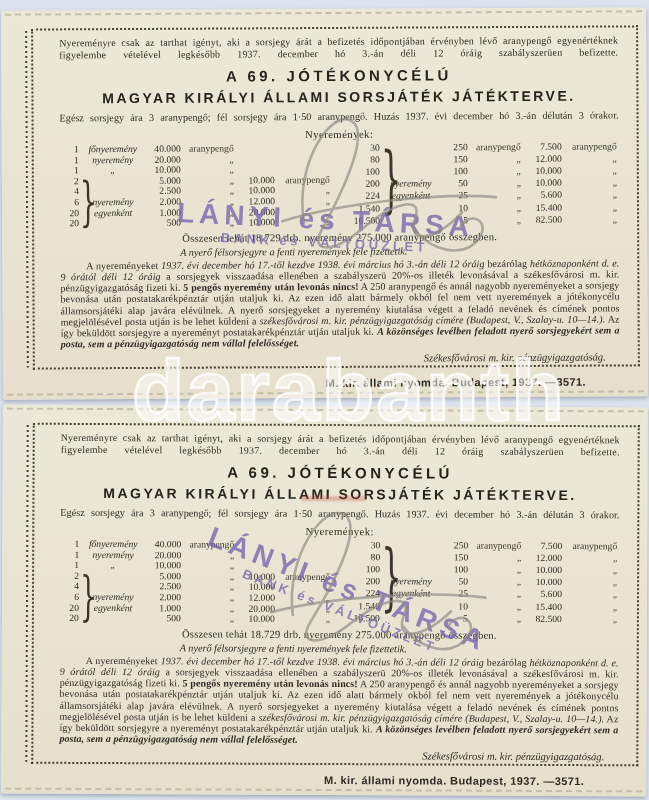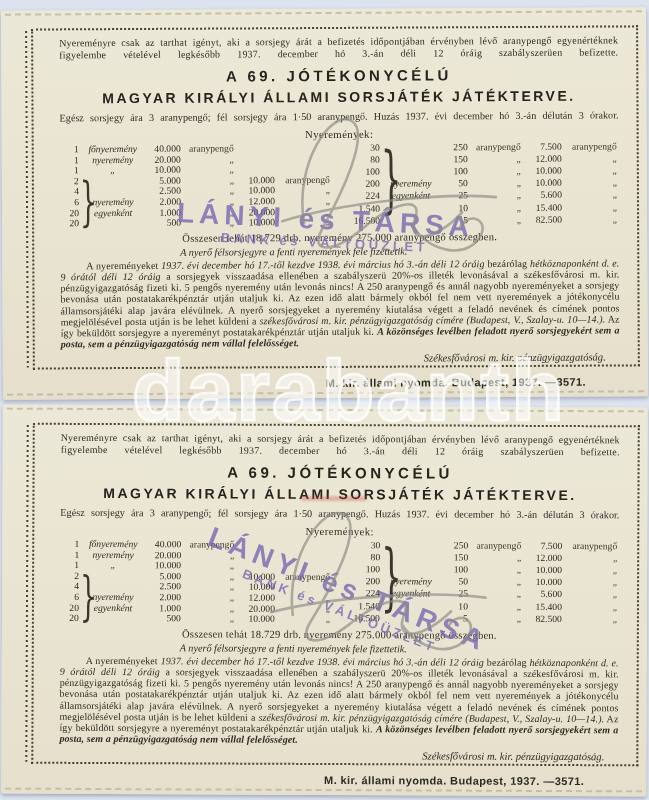--- a/index.html
+++ b/index.html
@@ -46,21 +46,21 @@
   .num{text-align:right;padding-right:3px;font-variant-numeric:tabular-nums;}
   .lbl{text-align:center;font-style:italic;}
   .unit{text-align:right;color:#3a362c;}
   .brace{position:absolute;font-family:"DejaVu Serif",serif;color:#3a362c;transform-origin:left center;pointer-events:none;}
   .brace-l{left:18px;top:31px;font-size:52px;line-height:52px;transform:scale(.5,1.02);}
   .brace-r{left:46px;top:0;font-size:72px;line-height:73px;transform:scale(.45,1.02);}
   .total{font-size:10.6px;text-align:center;margin-top:4px;letter-spacing:.2px;}
   .halfnote{font-size:10.2px;font-style:italic;margin:3px 0 0 120px;}
   .terms{font-size:10px;line-height:11.2px;text-align:justify;text-indent:26px;margin-top:2px;letter-spacing:.1px;}
   .terms .it{font-style:italic;}
-  .terms .bd{font-weight:normal;}
+  .terms .bd{font-weight:bold;}
   .terms .bi{font-weight:bold;font-style:italic;}
   .signoff{font-size:10.6px;font-style:italic;text-align:right;margin:5px 14px 0 0;}
   .printer{
     position:absolute;right:62px;bottom:9px;
     font-family:"Liberation Sans","DejaVu Sans",sans-serif;font-weight:bold;
     font-size:11px;letter-spacing:.4px;color:#2c2a22;
   }
   
   .stamp{position:absolute;text-align:center;color:var(--stamp-color,#7466b0);opacity:.78;pointer-events:none;width:330px;
     font-family:"Liberation Sans","DejaVu Sans",sans-serif;font-weight:bold;}

